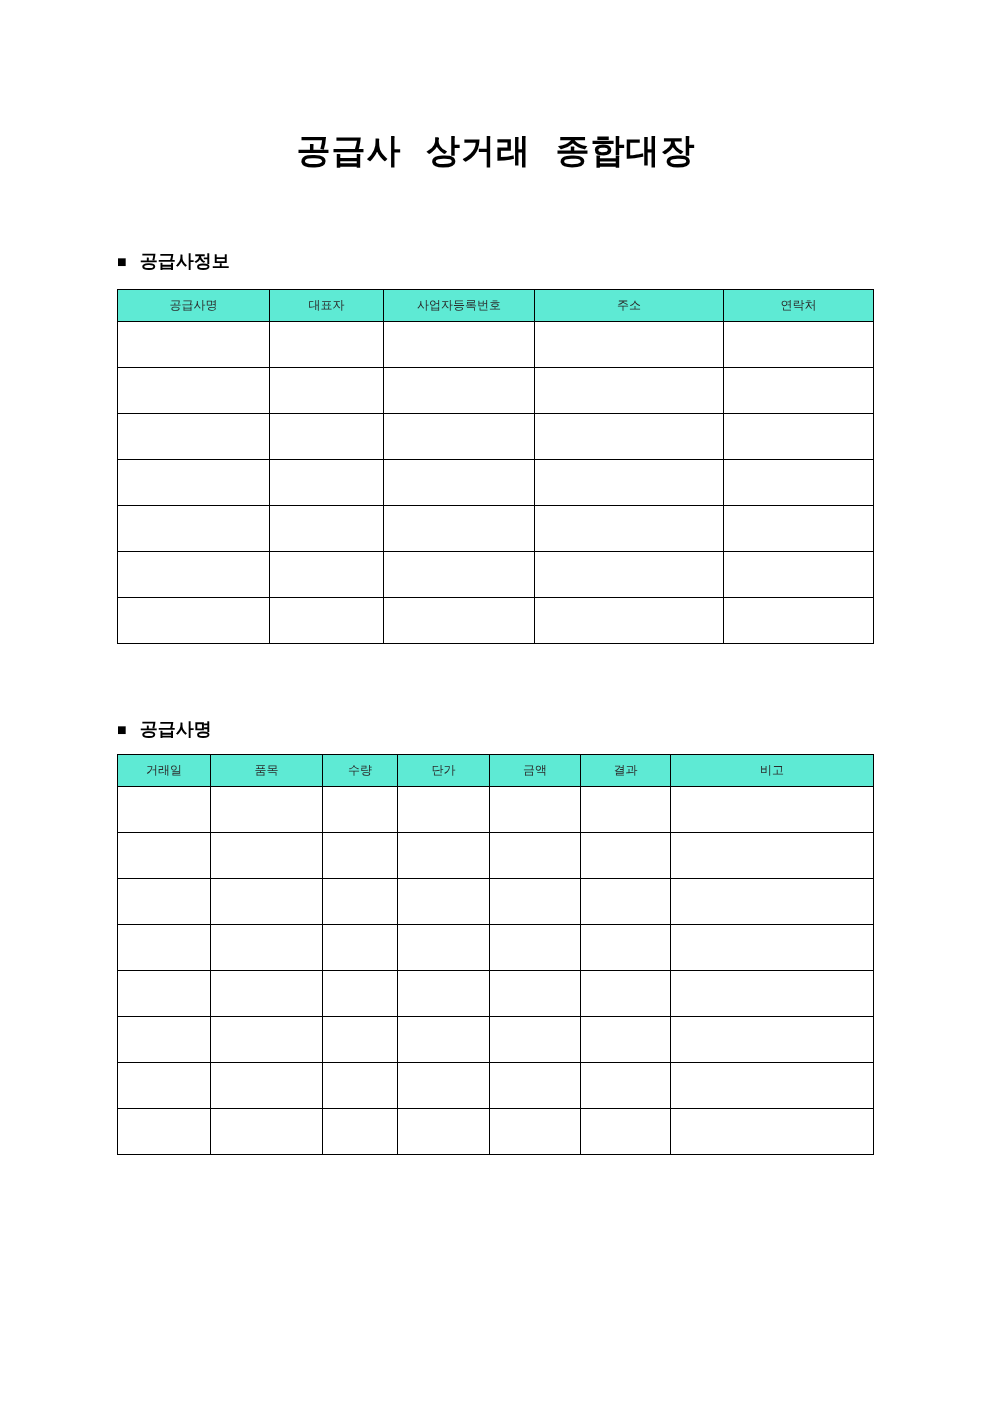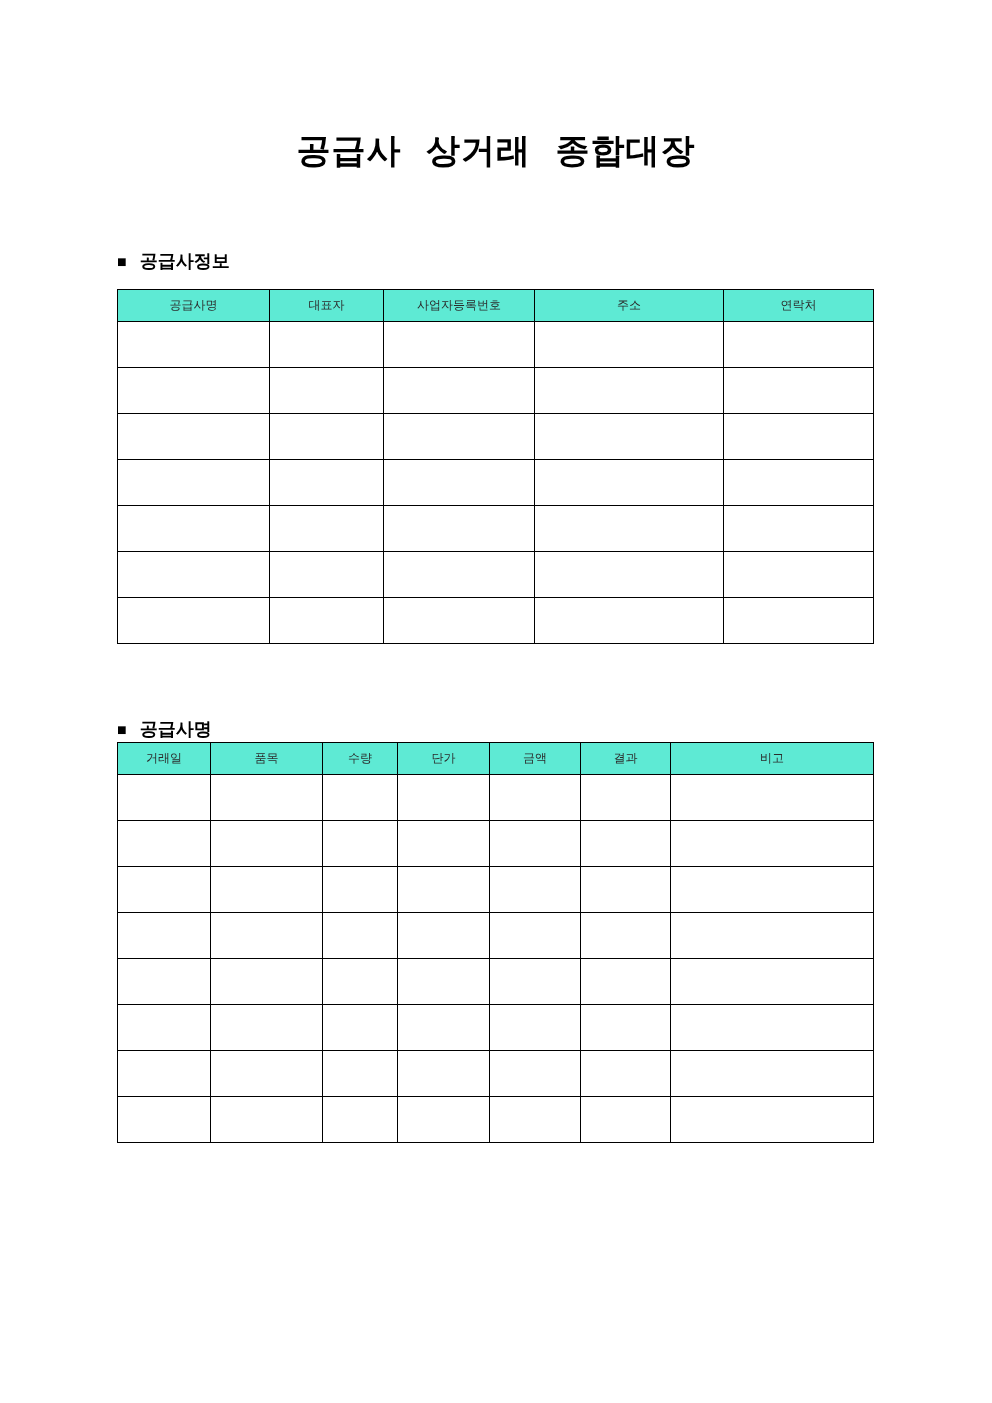--- a/index.html
+++ b/index.html
@@ -45,21 +45,21 @@
     top: 1px;
   }
   .sec-heading-1 { margin-top: 80px; }
   .sec-heading-2 { margin-top: 75px; }
   table.grid {
     border-collapse: collapse;
     table-layout: fixed;
     width: 756px;
     margin-top: 17px;
   }
-  .sec-2 table.grid { margin-top: 2px; }
+  .sec-2 table.grid { margin-top: 14px; }
   table.grid th, table.grid td {
     border: 1.5px solid #000000;
     padding: 0 4px;
     vertical-align: middle;
   }
   table.grid thead th {
     background: #5eead4;
     height: 32px;
     font-weight: 400;
     font-size: 12px;

